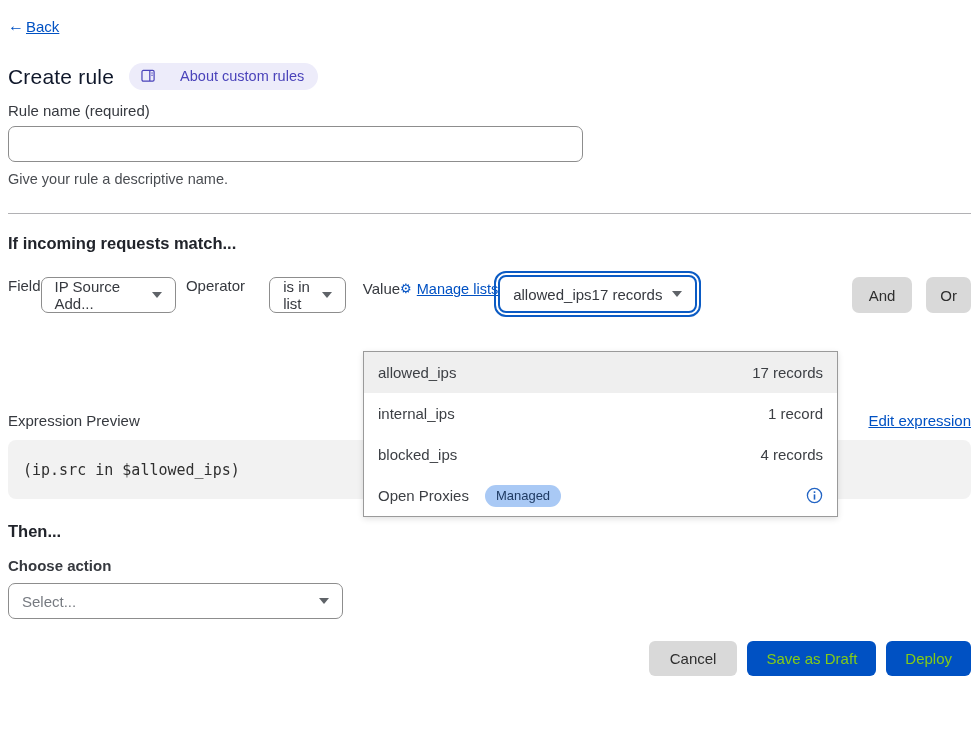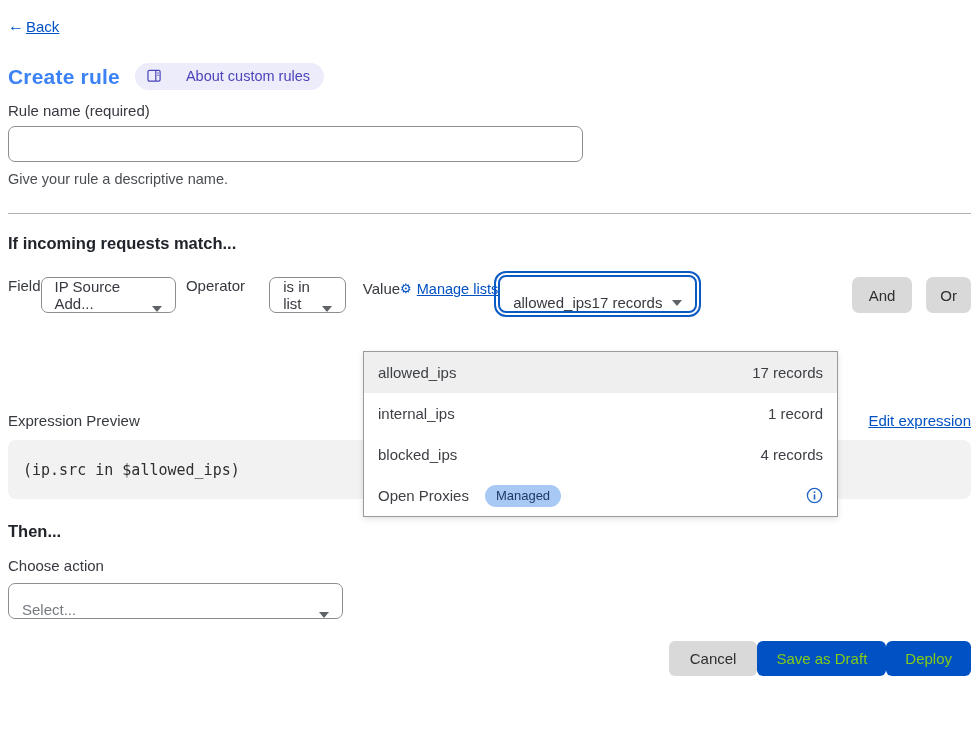--- a/index.html
+++ b/index.html
@@ -16,21 +16,21 @@
   .back-link {
     display: inline-flex; align-items: center;
     margin-top: 17px; color: #0051c3; cursor: pointer;
     font-size: 15px;
   }
   .back-link .arrow { margin-right: 2px; text-decoration: none; font-size: 16px; }
   .back-link .back-text { text-decoration: underline; }
 
   
   .title-row { display: flex; align-items: center; gap: 15px; margin-top: 28px; }
-  .page-title { font-size: 21px; font-weight: 700; color: #3b82f6; letter-spacing: .2px; }
+  .page-title { font-size: 21px; font-weight: 400; color: #0f172a; letter-spacing: .2px; }
   .about-badge {
     display: inline-flex; align-items: center; gap: 24px;
     background: #edecfa; color: #4a43ba;
     border-radius: 14px; padding: 5px 14px 6px 12px;
     font-size: 14.5px; cursor: pointer;
   }
   .about-badge svg { display: block; }
 
   
   .field-label { font-size: 15px; color: #36393f; }
@@ -59,21 +59,21 @@
   .value-label-row { display: flex; justify-content: flex-start; align-items: center; margin-bottom: 11px; }
   .manage-lists {
     display: inline-flex; align-items: center; gap: 5px;
     color: #0051c3; font-size: 14.5px; cursor: pointer;
   }
   .manage-lists .gear { font-size: 13px; text-decoration: none; }
   .manage-lists .link-text { text-decoration: underline; }
 
   .select {
     height: 36px; border: 1px solid #8d8d8d; border-radius: 7px;
-    background: #fff; display: flex; align-items: flex-end;
+    background: #fff; display: flex; align-items: center;
     justify-content: space-between; padding: 0 13px;
     font-size: 15px; color: #36393f; cursor: pointer;
   }
   .caret {
     width: 0; height: 0; flex: 0 0 auto; margin-left: 10px;
     border-left: 5px solid transparent; border-right: 5px solid transparent;
     border-top: 6px solid #5f6368;
   }
   .select-focused {
     border: 2px solid #0b5bc4;
@@ -118,27 +118,27 @@
   }
   .edit-expression { color: #0051c3; text-decoration: underline; font-size: 15px; cursor: pointer; }
   .code-block {
     margin-top: 11px; background: #f2f2f2; border-radius: 8px;
     height: 59px; display: flex; align-items: center; padding: 0 15px;
     font-family: "DejaVu Sans Mono", monospace; font-size: 15px; color: #2f2f2f;
   }
 
   
   .then-heading { margin-top: 23px; }
-  .choose-action-label { margin-top: 16px; }
+  .choose-action-label { margin-top: 16px; font-weight: bold; }
   .action-select { margin-top: 9px; width: 335px; }
   .placeholder { color: #767a80; }
 
   
   .footer-row {
-    display: flex; justify-content: flex-end; 
+    display: flex; justify-content: flex-end; gap: 10px;
     margin-top: 22px;
   }
   .btn {
     height: 35px; border: none; border-radius: 6px;
     font-size: 15px; font-family: "Liberation Sans", sans-serif; cursor: pointer;
   }
   .btn-neutral { background: #d9d9d9; color: #2e2e2e; padding: 0 21px; }
   .btn-primary { background: #0051c3; color: #84cc16; padding: 0 19px; }
 </style>
 </head>

